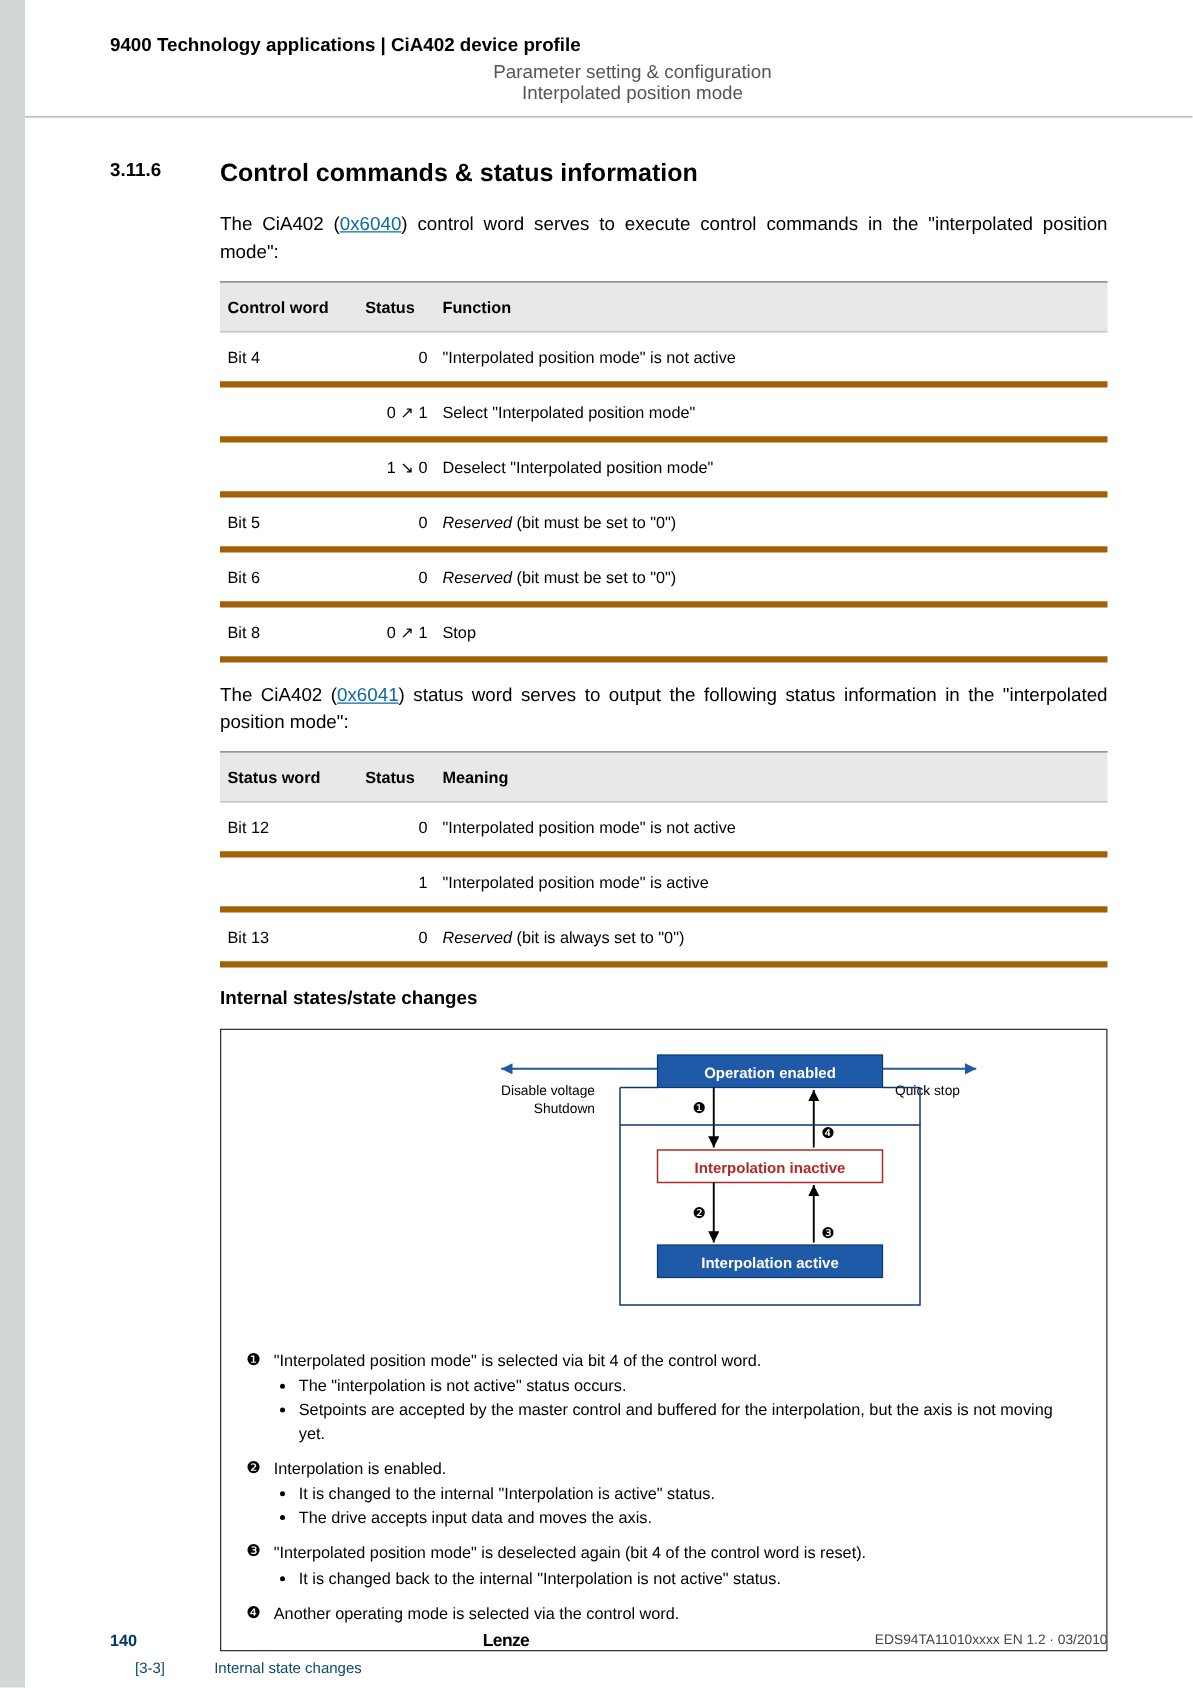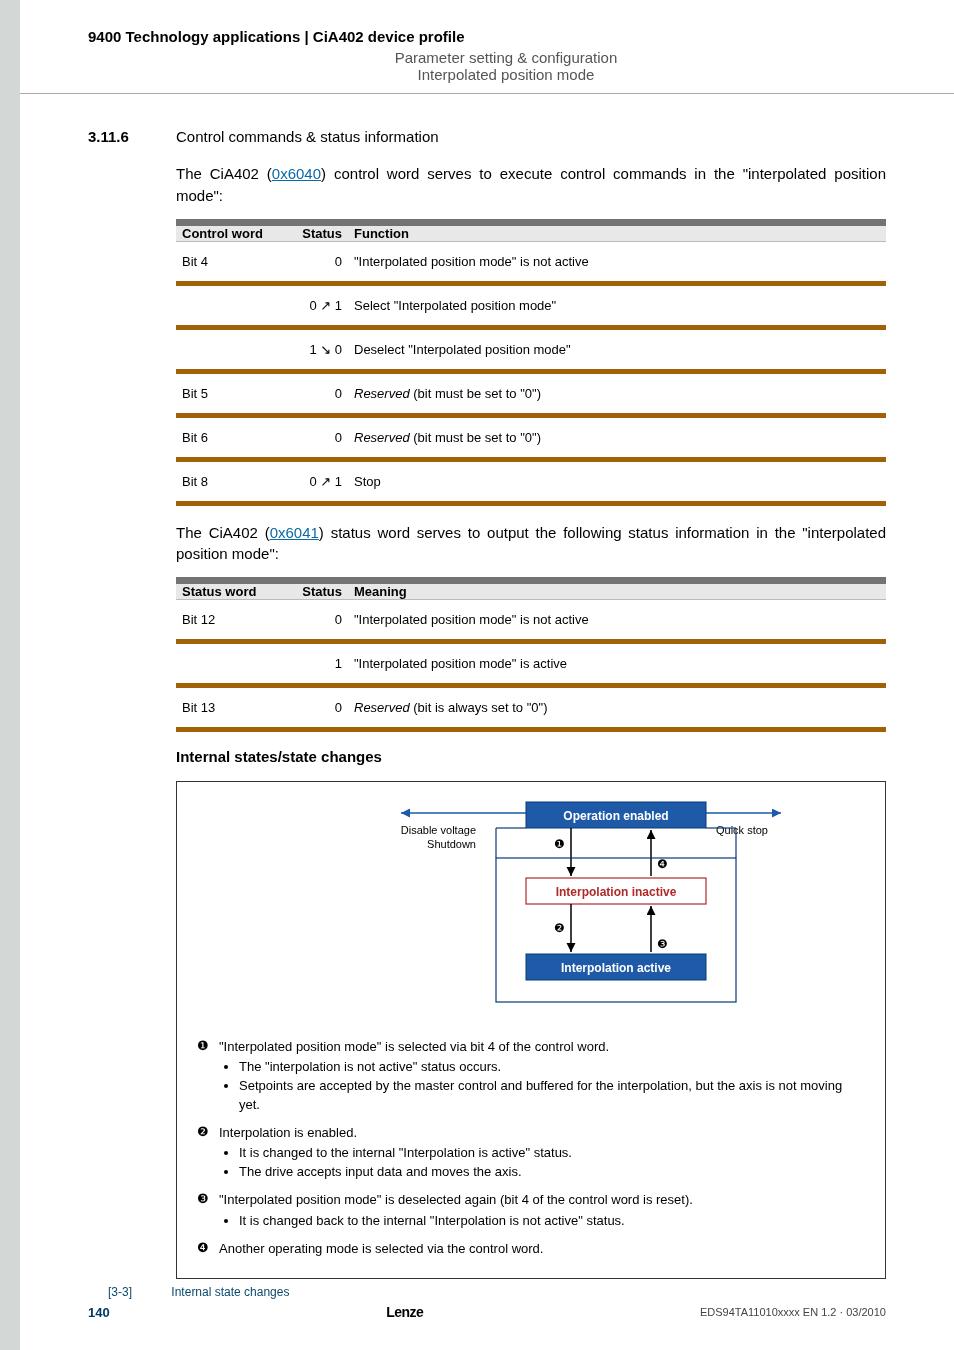--- a/index.html
+++ b/index.html
@@ -23,45 +23,45 @@
     border-bottom: 1px solid #aaa;
   }
   .header h1 { font-size: 15px; font-weight: bold; margin-bottom: 4px; }
   .header .sub1, .header .sub2 { font-size: 15px; color: #555; text-align: center; }
   .content {
     position: absolute;
     left: 88px; right: 68px; top: 128px;
   }
   .sec-row { display: flex; margin-bottom: 18px; }
   .sec-num { width: 88px; font-weight: bold; font-size: 15px; }
-  .sec-title { font-weight: normal; font-size: 15px; }
+  .sec-title { font-weight: bold; font-size: 20px; }
   .body-text {
     margin-left: 88px;
     font-size: 15px;
     line-height: 1.45;
     margin-bottom: 12px;
     text-align: justify;
   }
   .link { color: #0b6aa6; text-decoration: underline; }
   table {
     margin-left: 88px;
     width: calc(100% - 88px);
     border-collapse: collapse;
     font-size: 13px;
     margin-bottom: 16px;
   }
   th {
     background: #e8e8e8;
     text-align: left;
-    padding: 0 6px;
+    padding: 12px 6px;
     font-weight: bold;
     border-bottom: 1px solid #bbb;
-    border-top: 7px solid #737373;
-  }
-  th.c2 { text-align: right; }
+    border-top: 1px solid #737373;
+  }
+  th.c2 { text-align: center; }
   td {
     padding: 12px 6px;
     border-bottom: 5px solid #a16207;
     vertical-align: top;
   }
   td.c1 { width: 100px; }
   td.c2 { width: 72px; text-align: right; white-space: nowrap; }
   .ital { font-style: italic; }
   .subhead {
     margin-left: 88px;

